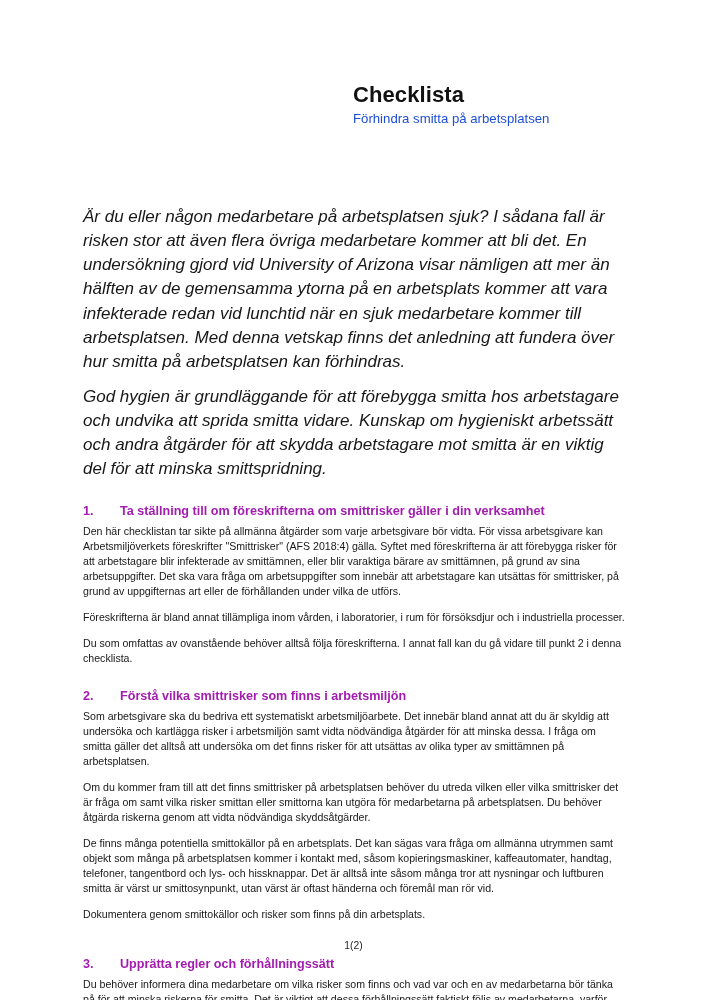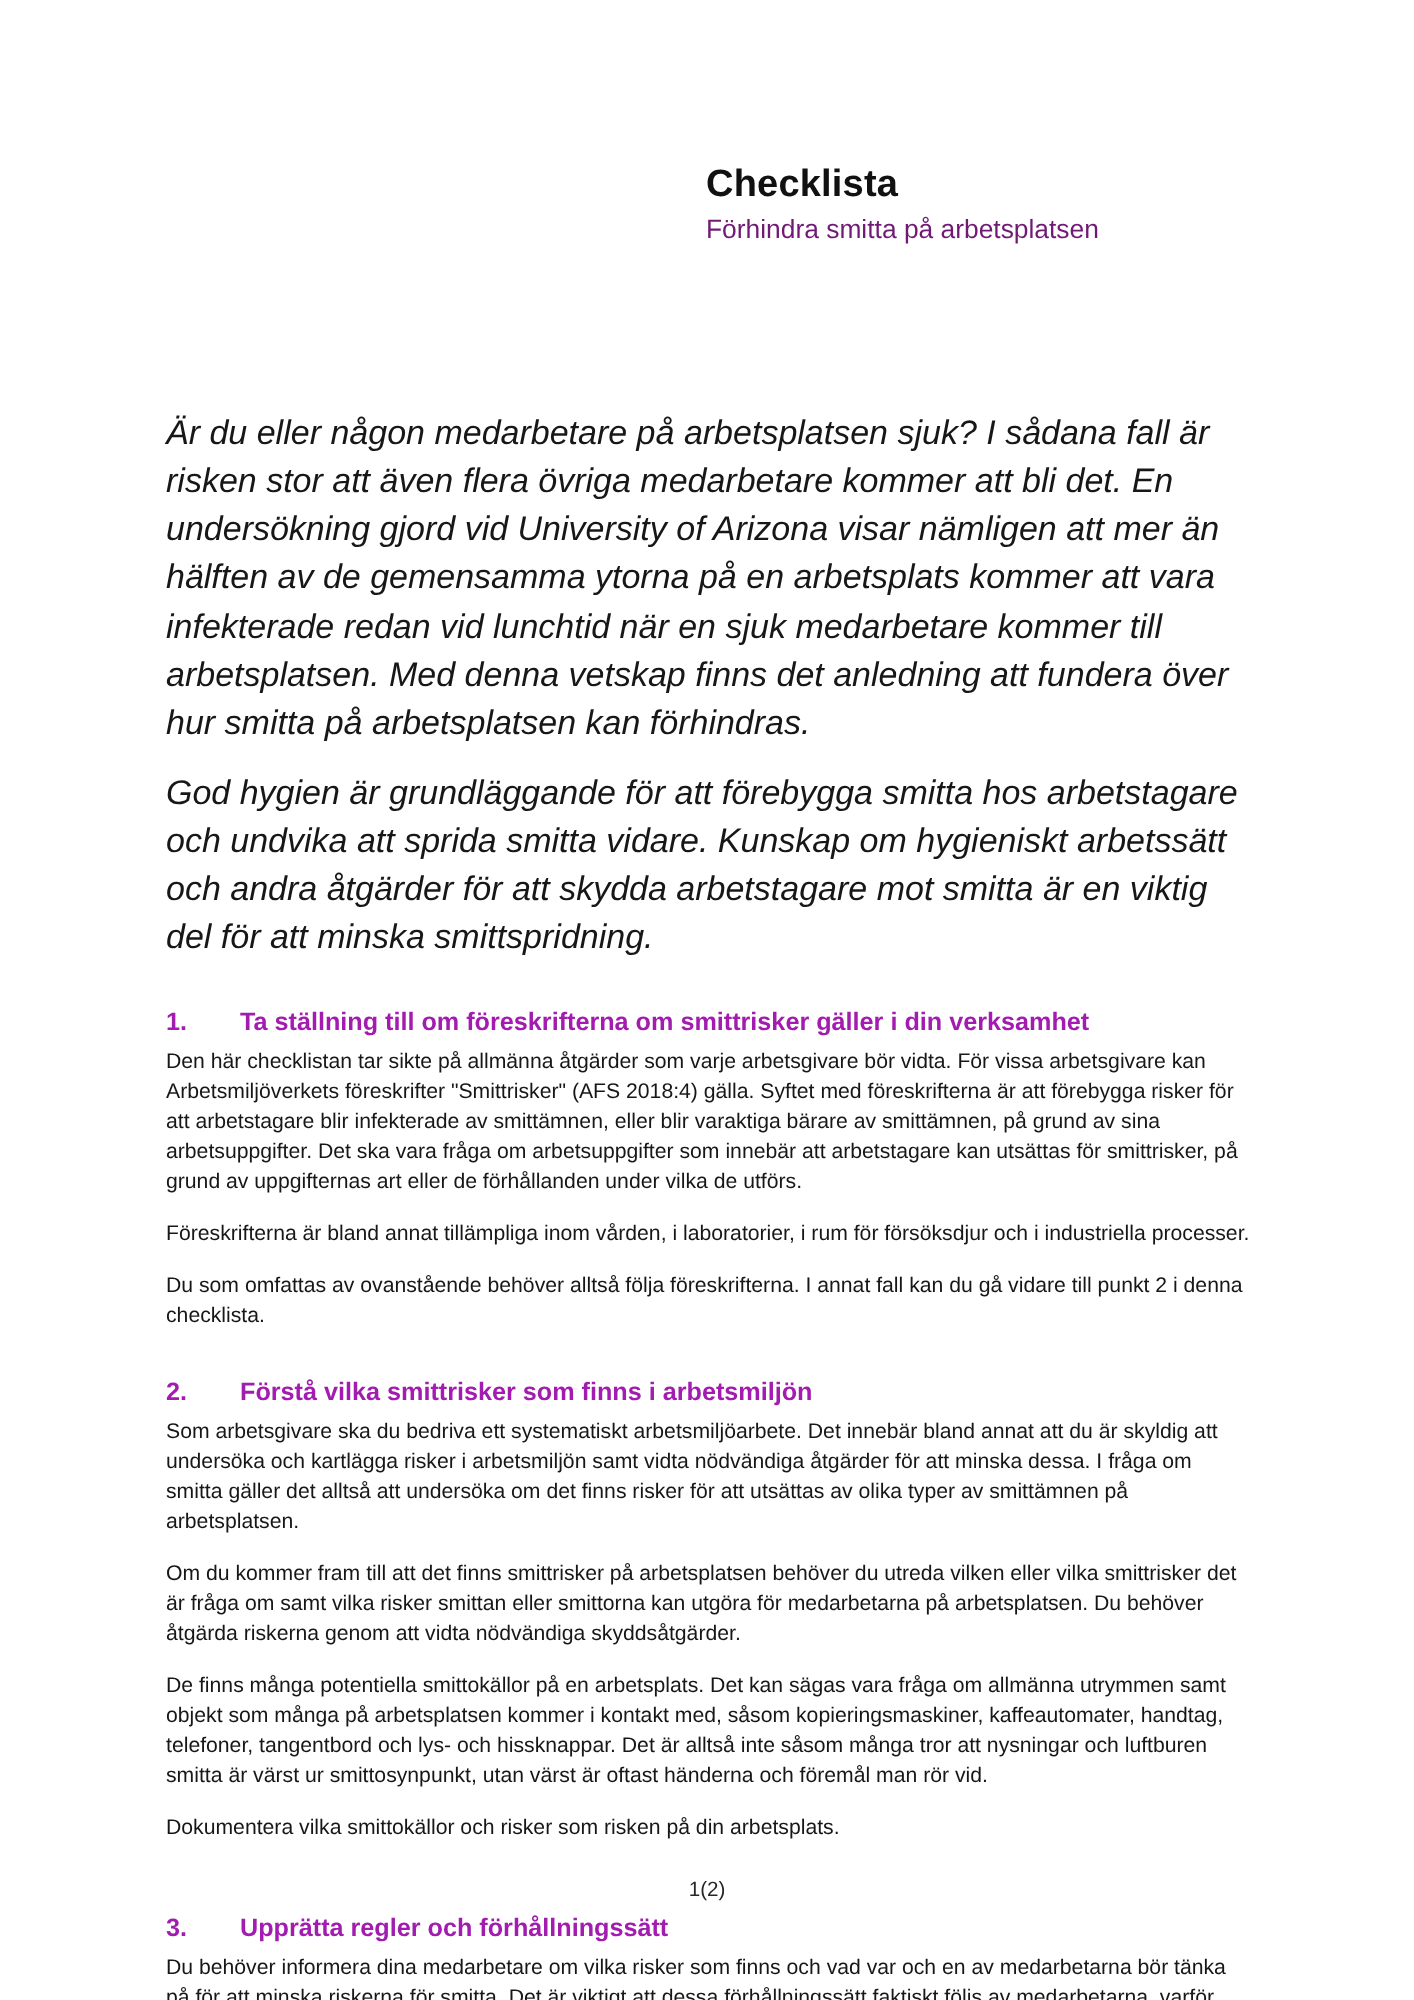--- a/index.html
+++ b/index.html
@@ -22,33 +22,33 @@
     box-sizing: border-box;
   }
   
   .doc-header {
     position: absolute;
     left: 353px;
     top: 82px;
     width: 300px;
   }
   .doc-title {
-    font-size: 19px;
+    font-size: 22px;
     font-weight: bold;
     line-height: 1.18;
     letter-spacing: 0.1px;
     margin: 0;
     color: #111111;
   }
   .doc-subtitle {
     font-size: 13.2px;
     font-weight: normal;
     line-height: 1.3;
     margin: 2px 0 0 0;
-    color: #701a75;
+    color: #1d4ed8;
   }
   
   .content {
     position: absolute;
     left: 83px;
     top: 205px;
     width: 543px;
   }
   p {
     margin: 0;
@@ -125,21 +125,21 @@
       <p class="body-text">Du som omfattas av ovanstående behöver alltså följa föreskrifterna. I annat fall kan du gå vidare till punkt 2 i denna checklista.</p>
     </div>
 
     <div class="section">
       <div class="section-heading">
         <span class="num">2.</span><span>Förstå vilka smittrisker som finns i arbetsmiljön</span>
       </div>
       <p class="body-text">Som arbetsgivare ska du bedriva ett systematiskt arbetsmiljöarbete. Det innebär bland annat att du är skyldig att undersöka och kartlägga risker i arbetsmiljön samt vidta nödvändiga åtgärder för att minska dessa. I fråga om smitta gäller det alltså att undersöka om det finns risker för att utsättas av olika typer av smittämnen på arbetsplatsen.</p>
       <p class="body-text">Om du kommer fram till att det finns smittrisker på arbetsplatsen behöver du utreda vilken eller vilka smittrisker det är fråga om samt vilka risker smittan eller smittorna kan utgöra för medarbetarna på arbetsplatsen. Du behöver åtgärda riskerna genom att vidta nödvändiga skyddsåtgärder.</p>
       <p class="body-text">De finns många potentiella smittokällor på en arbetsplats. Det kan sägas vara fråga om allmänna utrymmen samt objekt som många på arbetsplatsen kommer i kontakt med, såsom kopieringsmaskiner, kaffeautomater, handtag, telefoner, tangentbord och lys- och hissknappar. Det är alltså inte såsom många tror att nysningar och luftburen smitta är värst ur smittosynpunkt, utan värst är oftast händerna och föremål man rör vid.</p>
-      <p class="body-text">Dokumentera vilka smittokällor och risker som risken på din arbetsplats.</p>
+      <p class="body-text">Dokumentera genom smittokällor och risker som finns på din arbetsplats.</p>
     </div>
 
     <div class="section section-3">
       <div class="section-heading">
         <span class="num">3.</span><span>Upprätta regler och förhållningssätt</span>
       </div>
       <p class="body-text">Du behöver informera dina medarbetare om vilka risker som finns och vad var och en av medarbetarna bör tänka på för att minska riskerna för smitta. Det är viktigt att dessa förhållningssätt faktiskt följs av medarbetarna, varför risken annars är att åtgärderna inte får avsedd effekt.</p>
     </div>
 
   </div>

